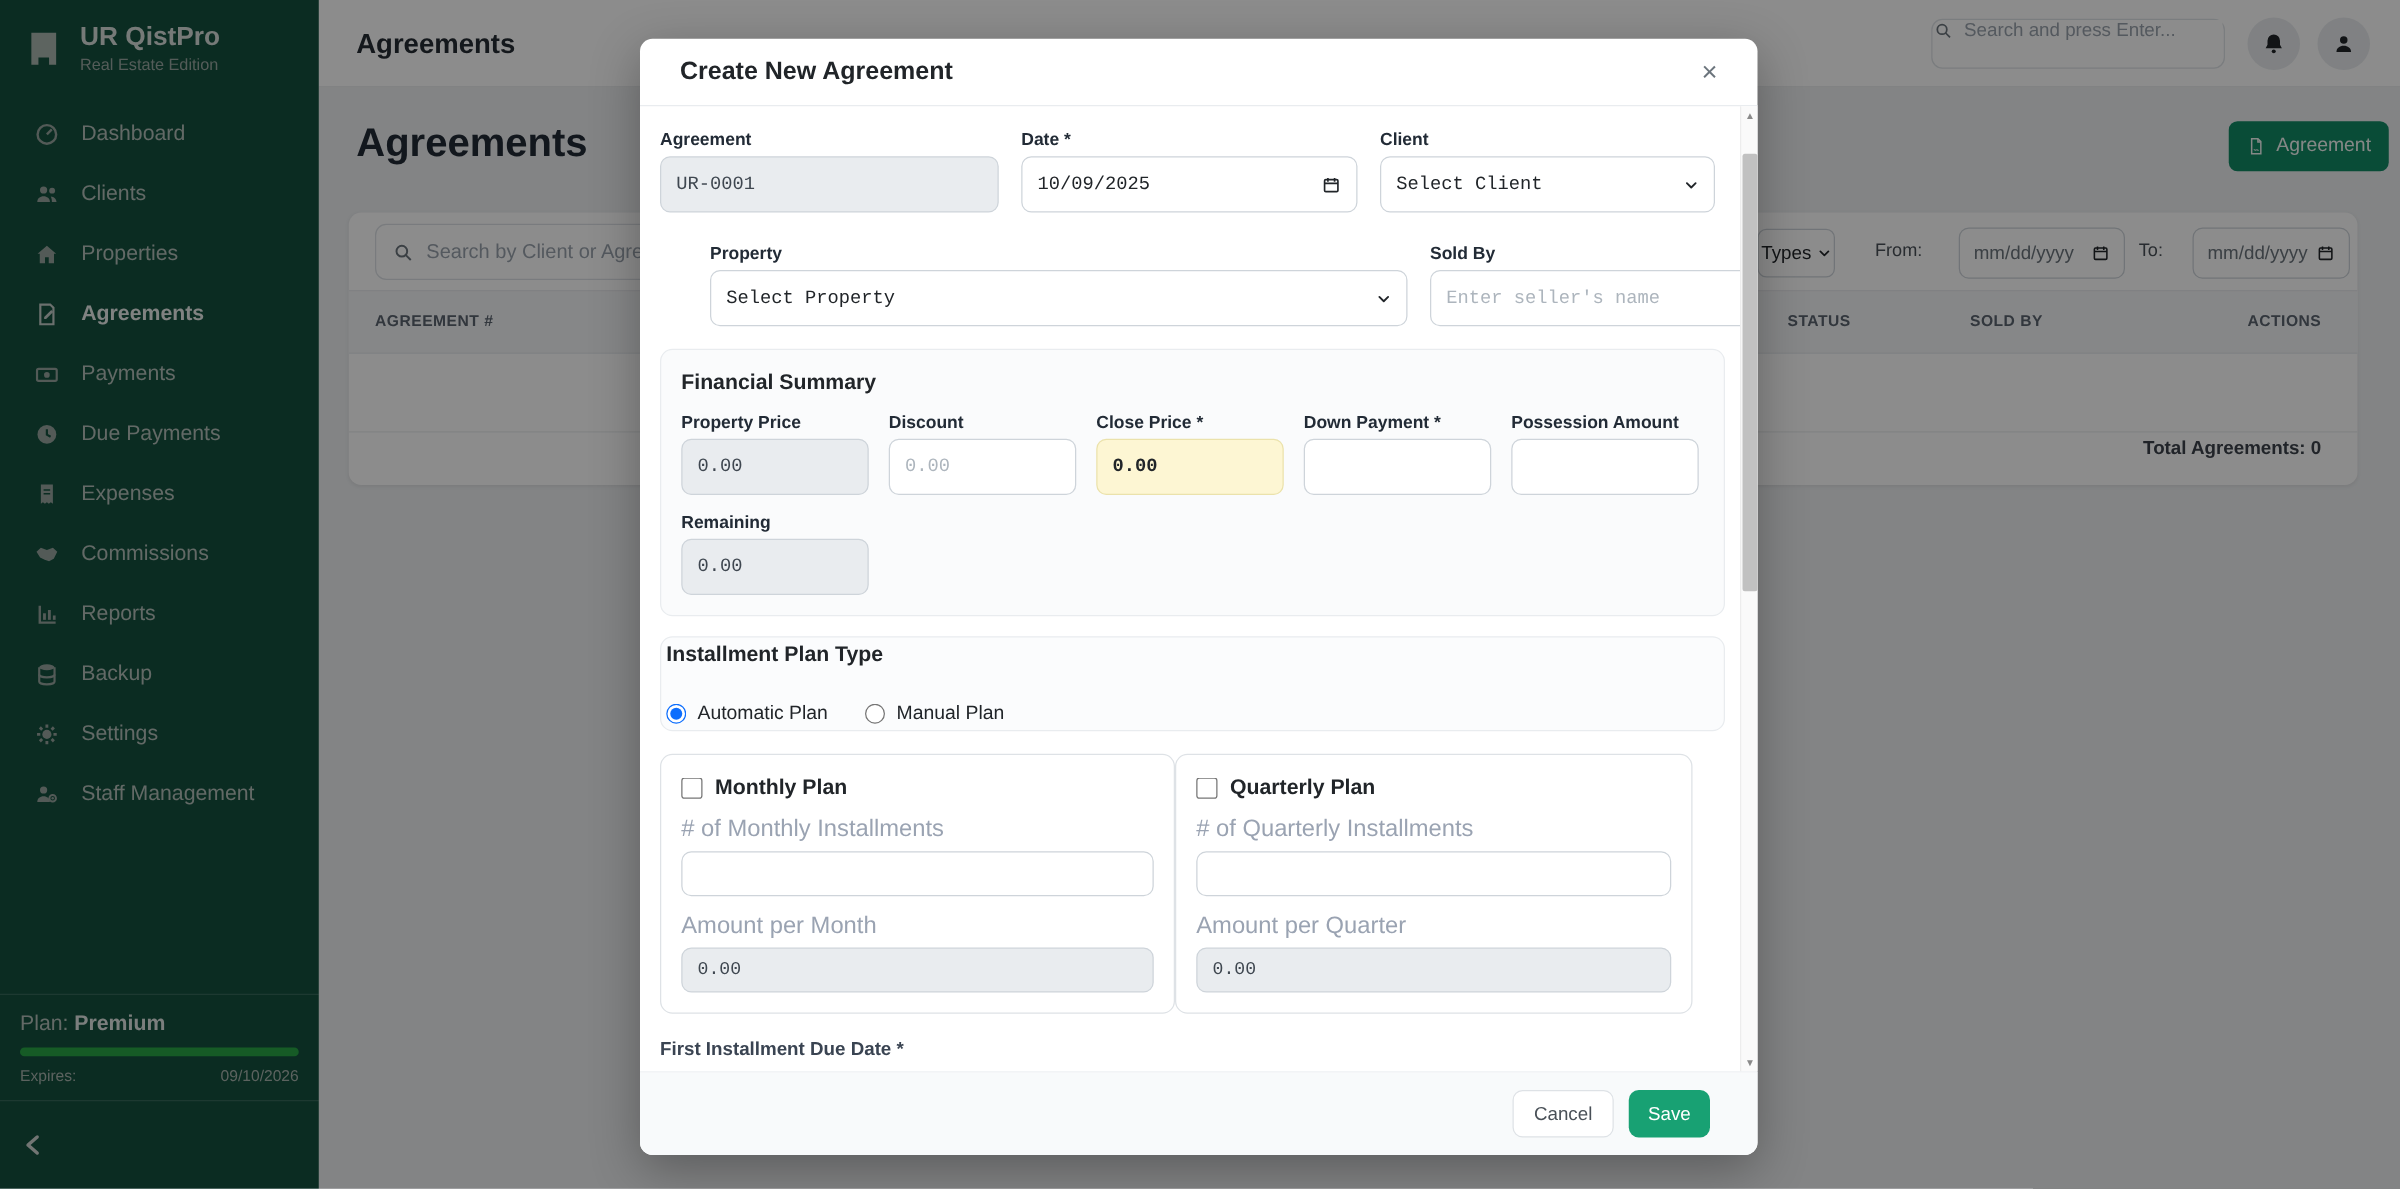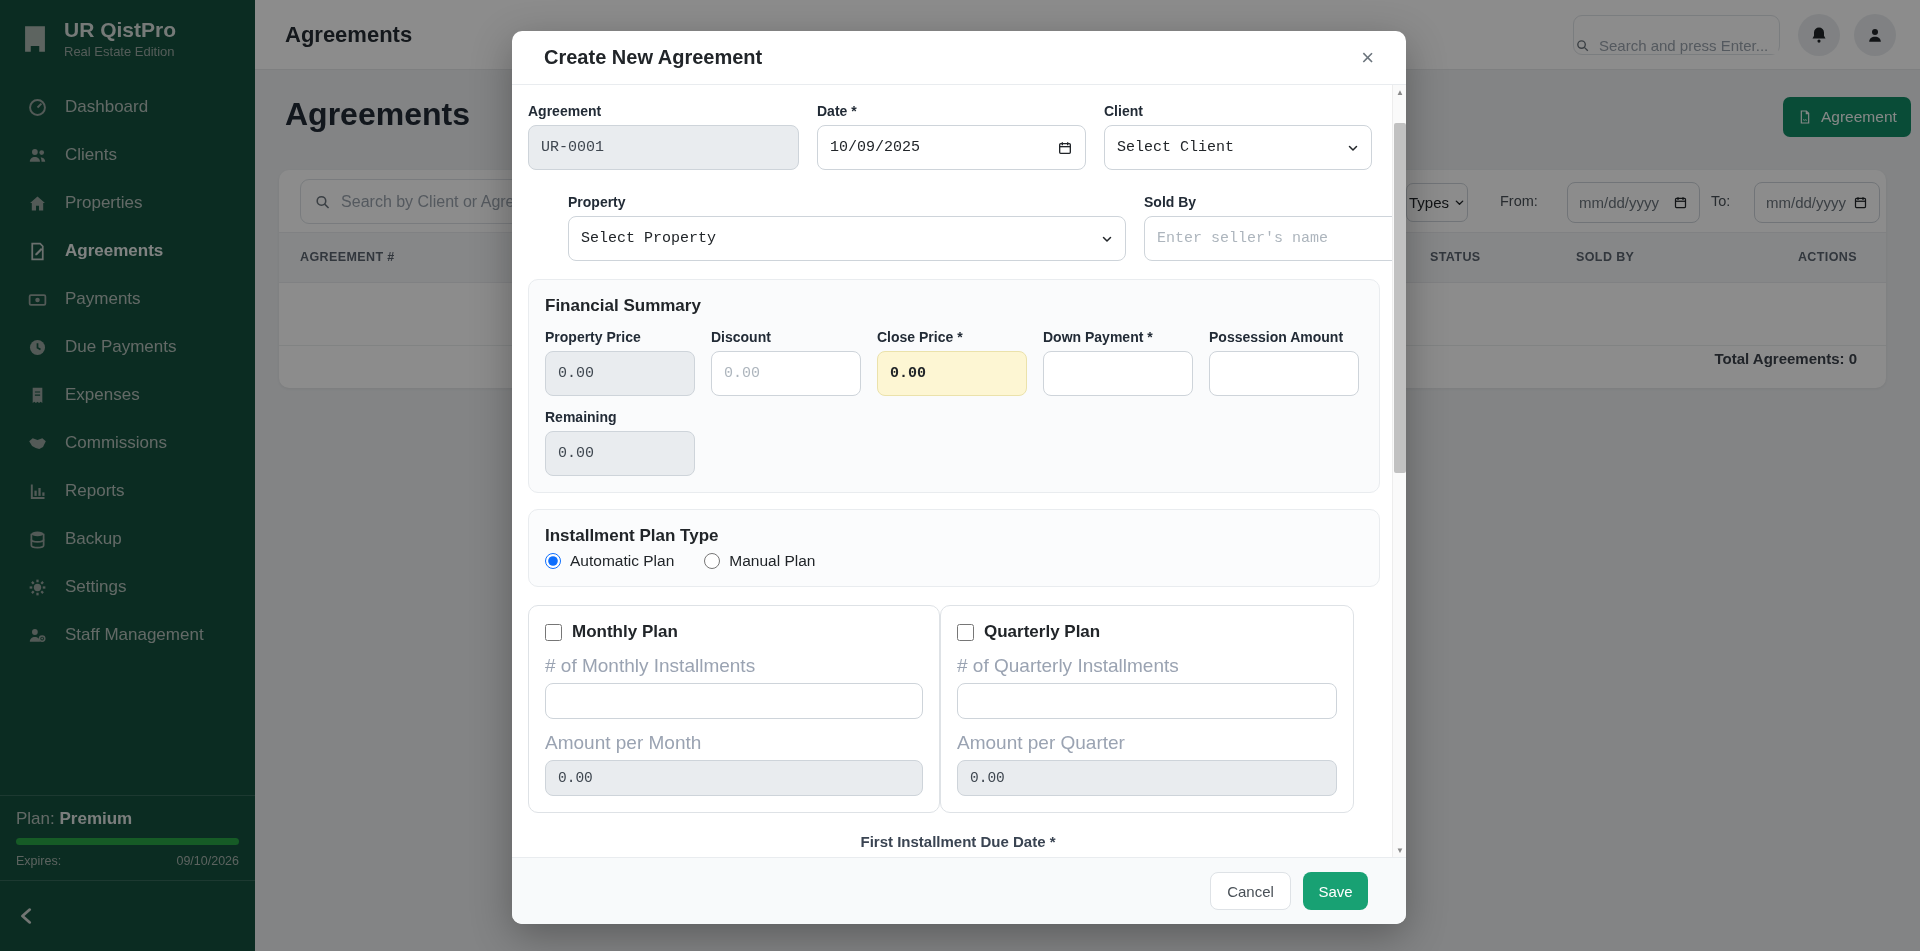--- a/index.html
+++ b/index.html
@@ -22,21 +22,21 @@
   .plan-line b { color:#e0e6e3; }
   .plan-progress { margin-top:9px; height:7px; border-radius:4px; background:#28a745; width:100%; }
   .plan-expires { display:flex; justify-content:space-between; margin-top:9px; font-size:12.5px; color:#a8b4ae; }
   .collapse-bar { position:absolute; left:0; right:0; bottom:0; height:71px; border-top:1px solid rgba(255,255,255,.14); display:flex; align-items:center; padding-left:16px; }
   .collapse-bar svg { width:22px; height:22px; color:#cfd6d2; cursor:pointer; }
 
   
   .page { position:absolute; left:255px; top:0; width:1665px; height:951px; }
   .topbar { position:absolute; left:0; top:0; width:100%; height:70px; background:#ffffff; border-bottom:1px solid #e6e8ea; }
   .topbar-title { position:absolute; left:30px; top:22px; font-size:22px; font-weight:600; color:#262c33; }
-  .top-search { position:absolute; right:140px; top:15px; width:207px; height:40px; border:1px solid #dfe3e7; border-radius:9px; display:flex; align-items:flex-end; padding:0 1px; gap:9px; background:#fff; }
+  .top-search { position:absolute; right:140px; top:15px; width:235px; height:40px; border:1px solid #dfe3e7; border-radius:9px; display:flex; align-items:flex-start; padding:0 1px; gap:9px; background:#fff; }
   .top-search svg { width:17px; height:17px; color:#6c757d; }
   .top-search input { border:none; outline:none; font-size:15px; color:#495057; width:100%; font-family:inherit; }
   .top-search input::placeholder { color:#9aa3ad; }
   .round-btn { position:absolute; top:14px; width:42px; height:42px; border-radius:50%; background:#e9ecef; border:none; display:flex; align-items:center; justify-content:center; cursor:pointer; }
   .round-btn svg { width:20px; height:20px; color:#212529; }
   .bell-btn { right:80px; }
   .user-btn { right:24px; }
 
   
   .page-heading { position:absolute; left:30px; top:96px; font-size:32px; font-weight:bold; color:#222a35; }
@@ -81,32 +81,32 @@
   .fake-select svg { width:12px; height:12px; color:#212529; flex:0 0 auto; }
   .date-box { display:flex; align-items:center; justify-content:space-between; cursor:text; }
   .date-box svg { width:16px; height:16px; color:#212529; }
   .fin-card { width:852px; background:#fafbfc; border:1px solid #e9ecef; border-radius:10px; padding:16px; margin-bottom:16px; }
   .section-title { font-size:17px; font-weight:bold; color:#212529; }
   .fin-row { display:flex; gap:16px; margin-top:13px; }
   .fin-col { width:150px; }
   .fin-col .field-label { font-size:14px; }
   .fin-input { height:45px; }
   .close-price { background:#fdf6d3 !important; border-color:#ebe2ab !important; font-weight:bold; }
-  .plan-type-card { width:852px; background:#fbfcfd; border:1px solid #e9ecef; border-radius:10px; padding:16px; margin-bottom:18px; }
-  .radio-row { display:flex; align-items:center; gap:30px; margin-top:6px; }
+  .plan-type-card { width:852px; background:#fbfcfd; border:1px solid #e9ecef; border-radius:10px; padding:4px; margin-bottom:18px; }
+  .radio-row { display:flex; align-items:center; gap:30px; margin-top:28px; }
   .radio-opt { display:flex; align-items:center; gap:9px; font-size:15.5px; color:#212529; cursor:pointer; }
   .radio-opt input { width:16px; height:16px; accent-color:#0d6efd; cursor:pointer; }
   .plans-row { display:flex; margin-bottom:20px; }
   .plan-card { background:#fff; border:1px solid #dee2e6; border-radius:10px; padding:16px; }
   .plan-card.monthly { width:412px; } .plan-card.quarterly { width:414px; }
   .plan-title-row { display:flex; align-items:center; gap:10px; font-size:17px; font-weight:bold; color:#212529; }
   .plan-title-row input { width:17px; height:17px; accent-color:#0d6efd; cursor:pointer; }
   .muted-label { font-size:19px; color:#9aa3b2; margin:13px 0 6px 0; }
   .plan-input { height:36px; border-radius:8px; font-size:14.5px; }
-  .first-due-label { font-size:15px; font-weight:600; color:#3a4452;text-align:center; }
+  .first-due-label { font-size:15px; font-weight:600; color:#3a4452; }
   .modal-footer { position:absolute; left:0; right:0; bottom:0; height:67px; background:#f8fafb; border-top:1px solid #e9ecef; border-radius:0 0 10px 10px; display:flex; align-items:center; justify-content:flex-end; gap:12px; padding:0 38px; }
   .btn-cancel { width:81px; height:38px; background:#fff; border:1px solid #dee2e6; border-radius:8px; font-size:15px; color:#495057; cursor:pointer; font-family:inherit; }
   .btn-save { width:65px; height:38px; background:#18a173; border:none; border-radius:8px; font-size:15px; color:#fff; cursor:pointer; font-family:inherit; }
 
   
   .scrollbar { position:absolute; top:54px; right:0; bottom:67px; width:14px; background:#fafafa; border-left:1px solid #ededed; }
   .sb-arrow { position:absolute; left:0; width:14px; height:14px; display:flex; align-items:center; justify-content:center; font-size:8px; color:#8a8a8a; cursor:pointer; }
   .sb-up { top:0; } .sb-down { bottom:0; }
   .sb-thumb { position:absolute; left:1px; top:38px; width:12px; height:350px; background:#c1c1c1; border-radius:2px; cursor:grab; }
 </style>

